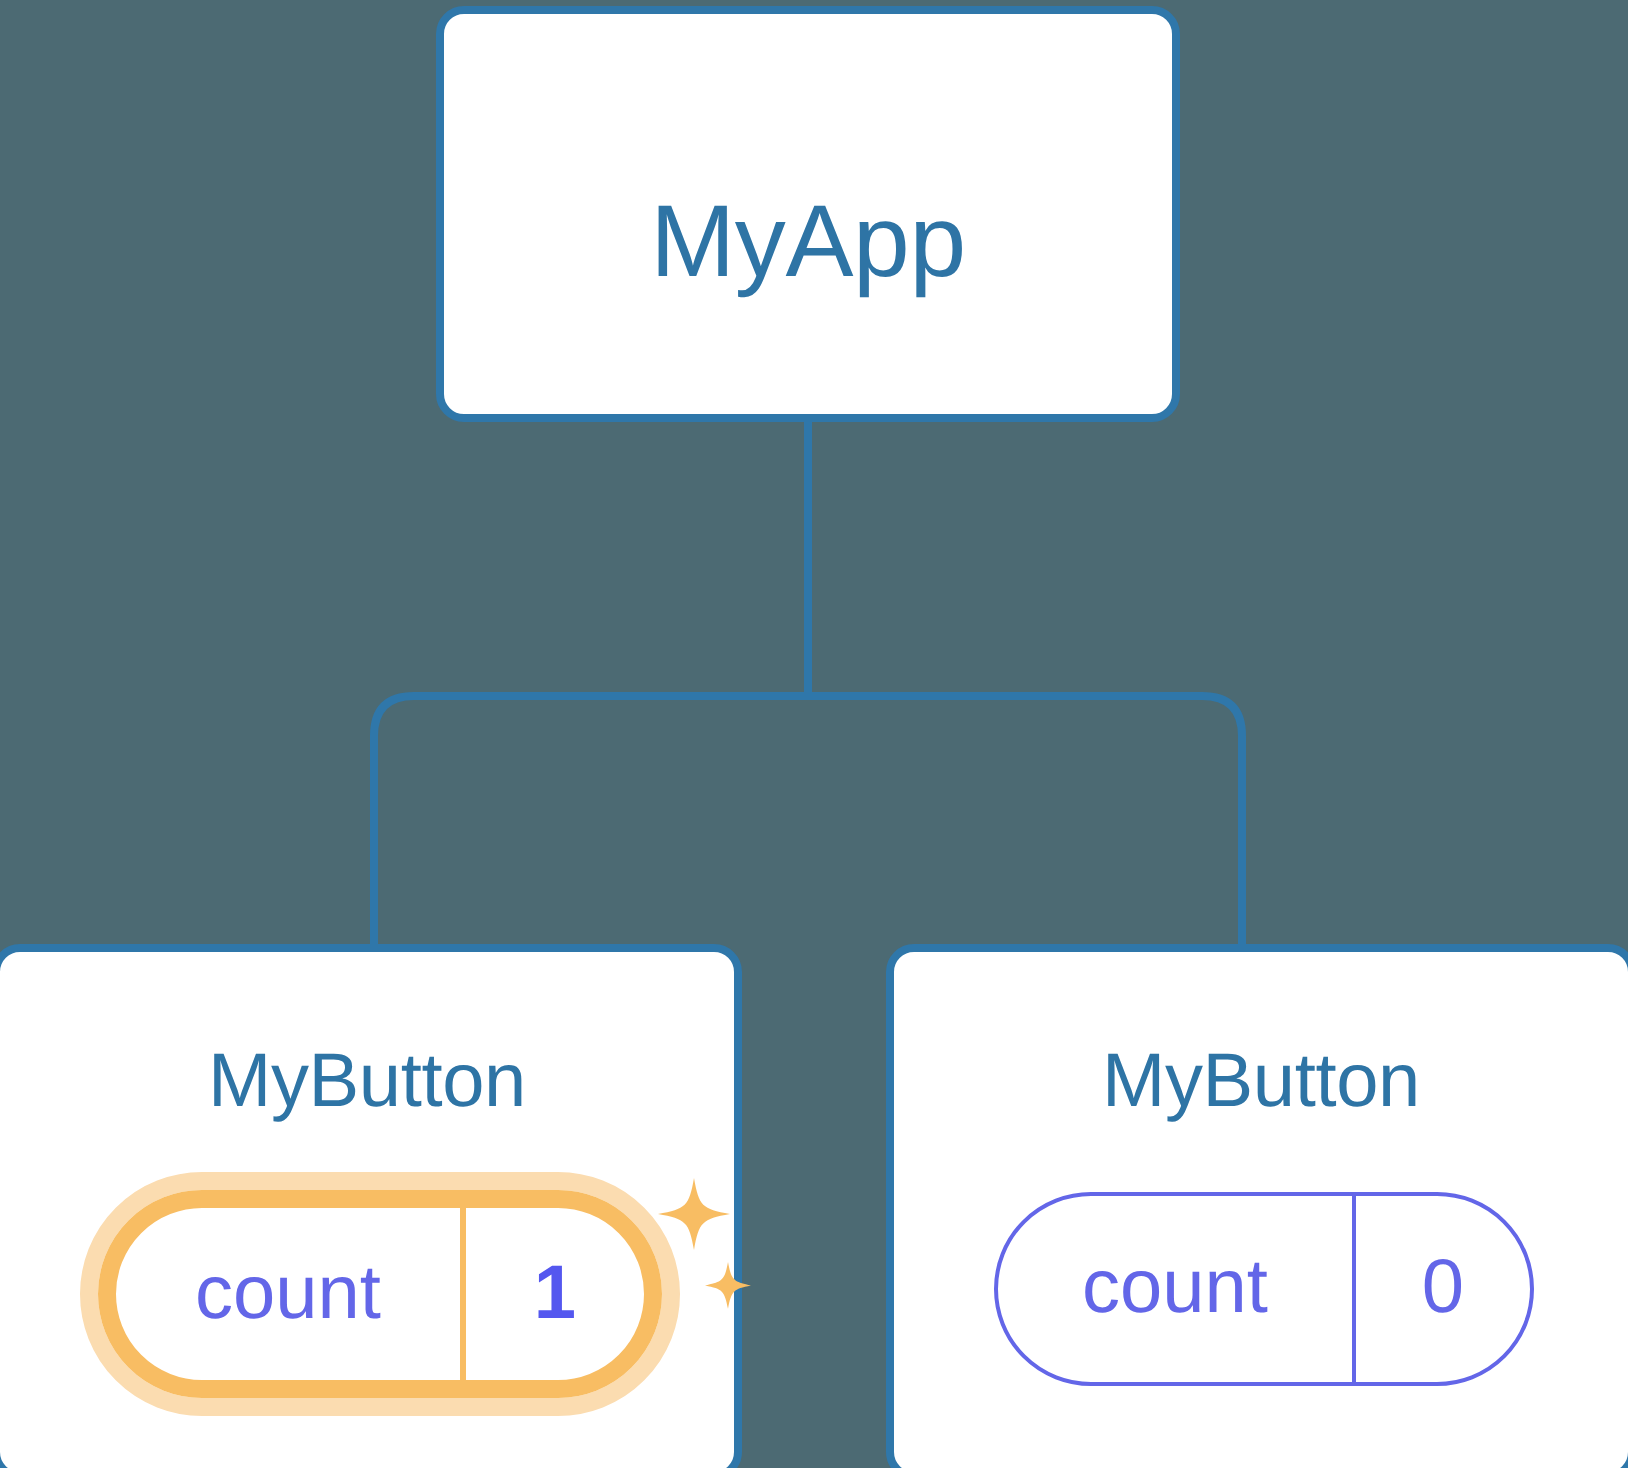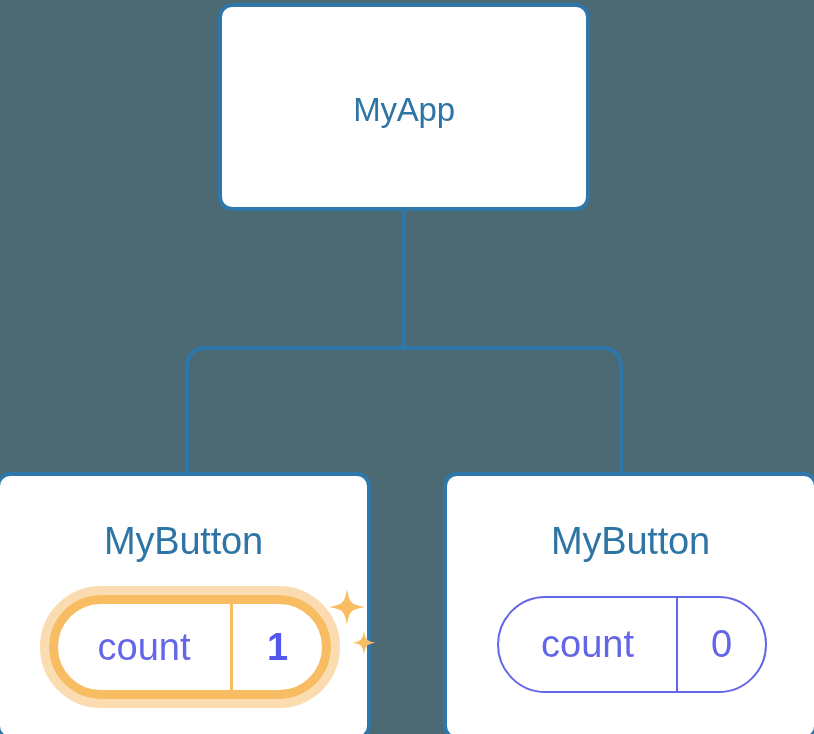--- a/index.html
+++ b/index.html
@@ -65,21 +65,21 @@
     width: 100%;
     text-align: center;
     color: #2e74a5;
     font-weight: 400;
     letter-spacing: -0.2px;
     white-space: nowrap;
   }
 
   .card-root .card-title {
     top: 84px;
-    font-size: 33px;
+    font-size: 51px;
   }
 
   .card-child-left .card-title {
     top: 44px;
     font-size: 38px;
   }
 
   .card-child-right .card-title {
     top: 44px;
     font-size: 38px;

